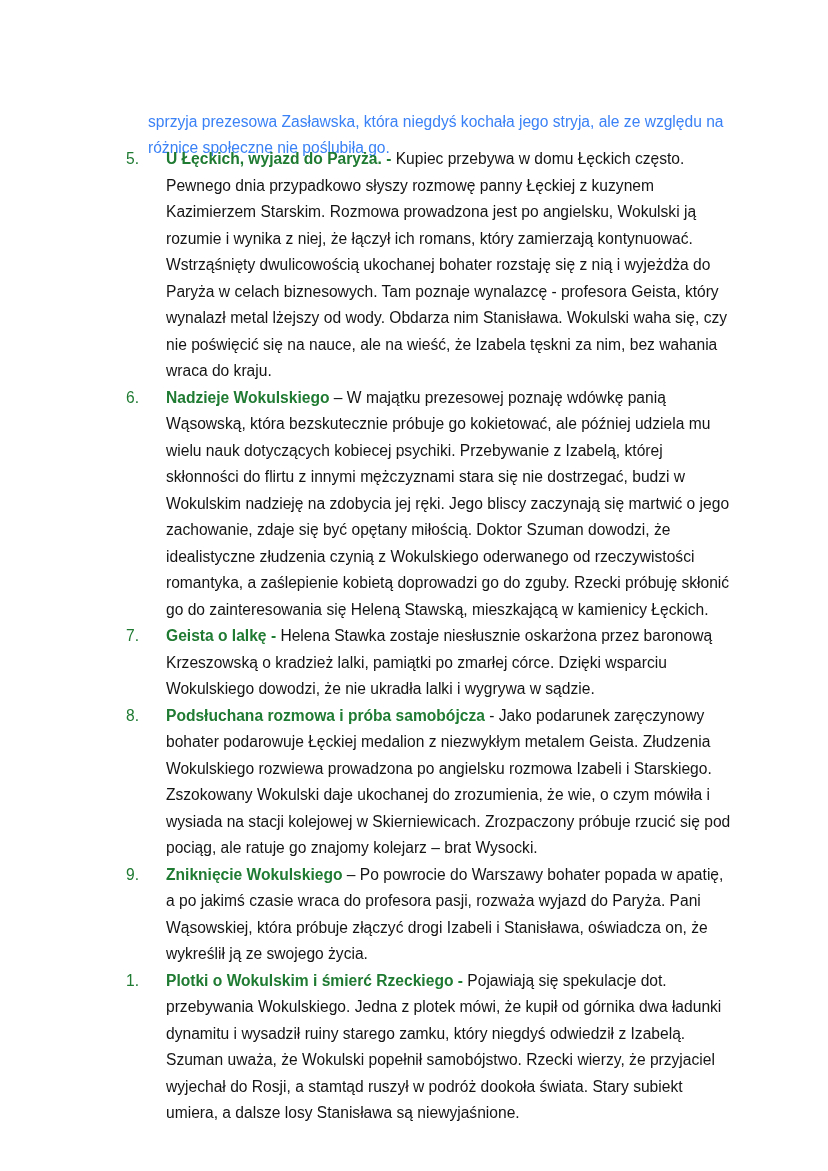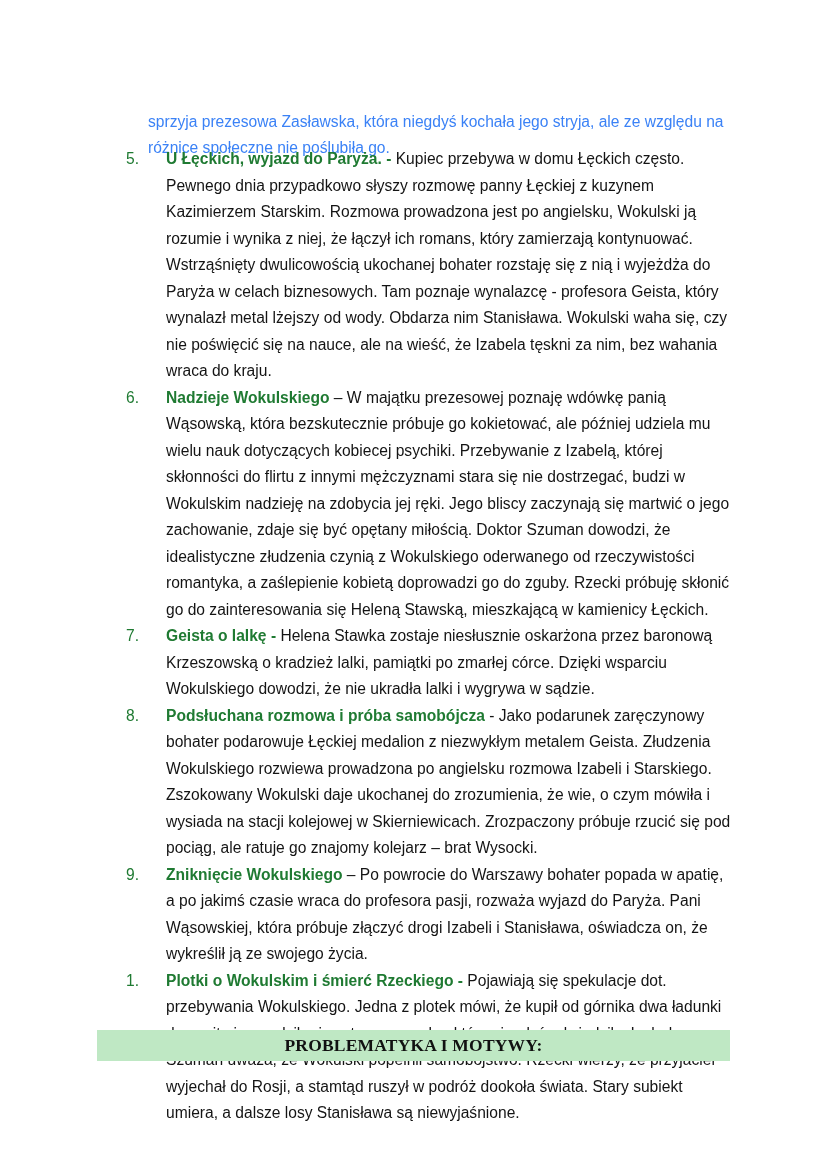--- a/index.html
+++ b/index.html
@@ -138,17 +138,14 @@
       <div class="list-item">
         <span class="item-number">9.</span>
         <span class="item-body"><span class="item-title">Zniknięcie Wokulskiego</span> <span class="sep-dark">–</span><span class="item-text"> Po powrocie do Warszawy bohater popada w apatię, a po jakimś czasie wraca do profesora pasji, rozważa wyjazd do Paryża. Pani Wąsowskiej, która próbuje złączyć drogi Izabeli i Stanisława, oświadcza on, że wykreślił ją ze swojego życia.</span></span>
       </div>
       <div class="list-item">
         <span class="item-number">1.</span>
         <span class="item-body"><span class="item-title">Plotki o Wokulskim i śmierć Rzeckiego</span> <span class="sep-green">-</span><span class="item-text"> Pojawiają się spekulacje dot. przebywania Wokulskiego. Jedna z plotek mówi, że kupił od górnika dwa ładunki dynamitu i wysadził ruiny starego zamku, który niegdyś odwiedził z Izabelą. Szuman uważa, że Wokulski popełnił samobójstwo. Rzecki wierzy, że przyjaciel wyjechał do Rosji, a stamtąd ruszył w podróż dookoła świata. Stary subiekt umiera, a dalsze losy Stanisława są niewyjaśnione.</span></span>
       </div>
     </div>
 
-  <div class="section-banner">
-    <span class="section-banner-text">PROBLEMATYKA I MOTYWY:</span>
-  </div>
 
 </div>
 
 </body></html>

